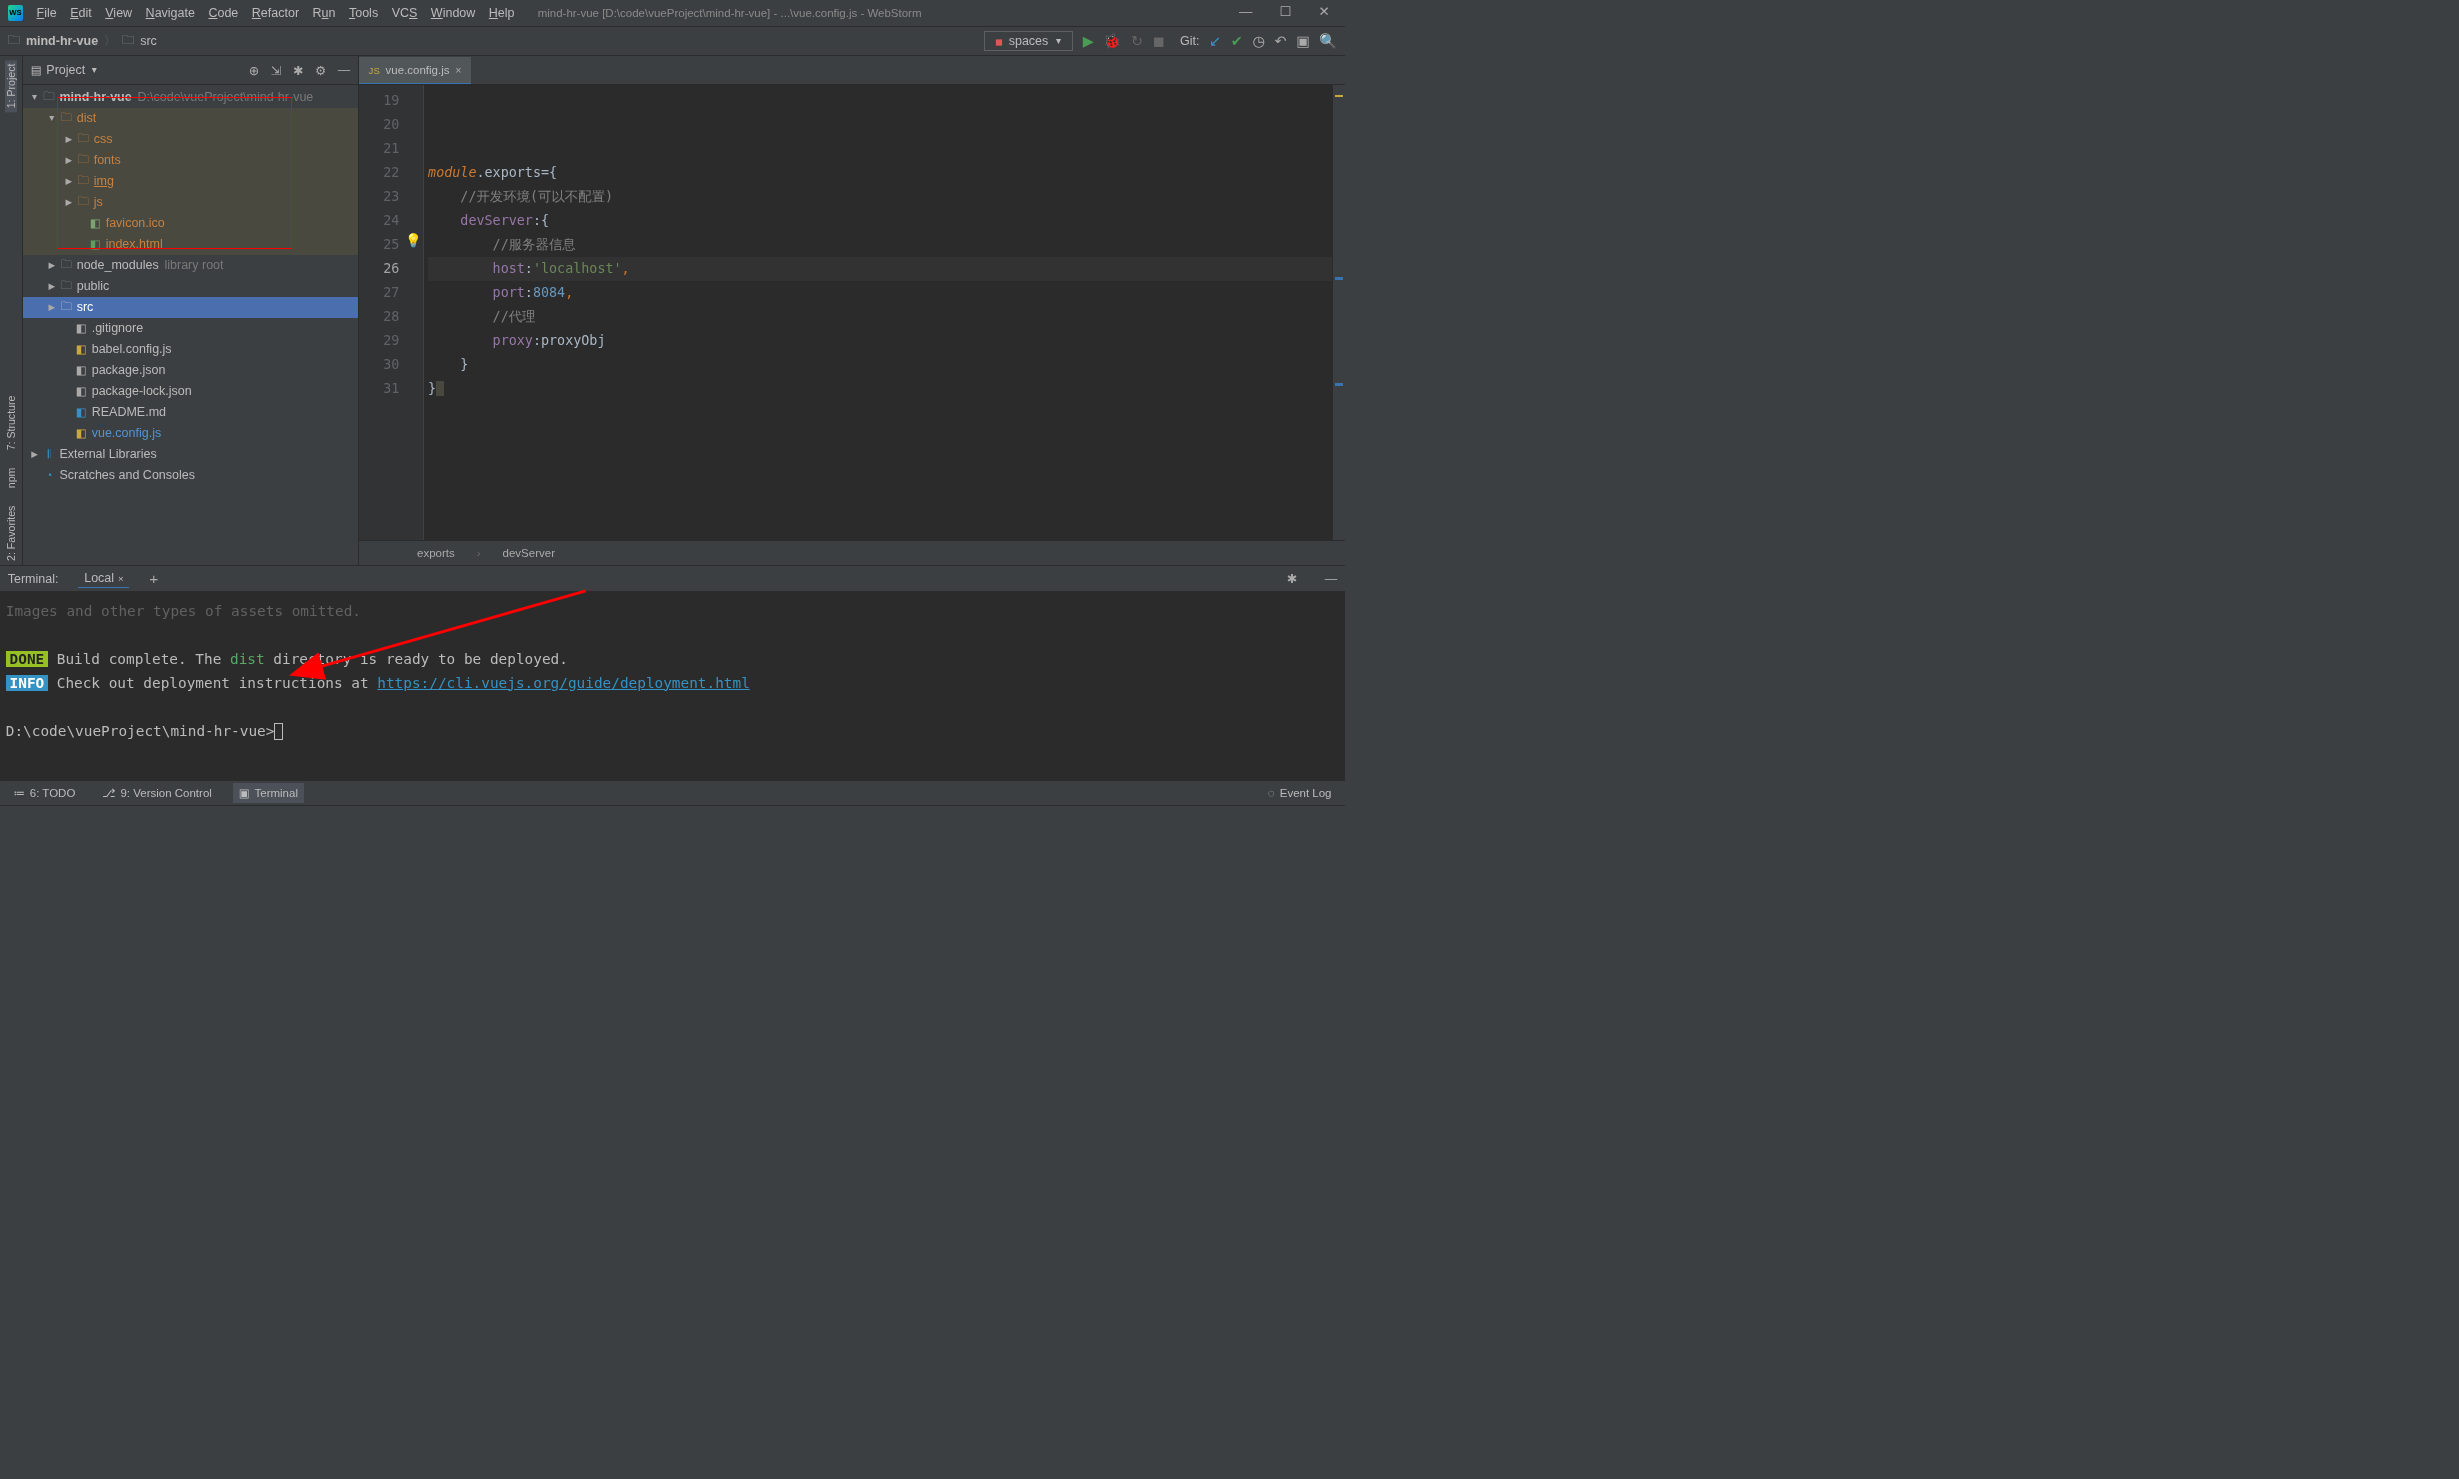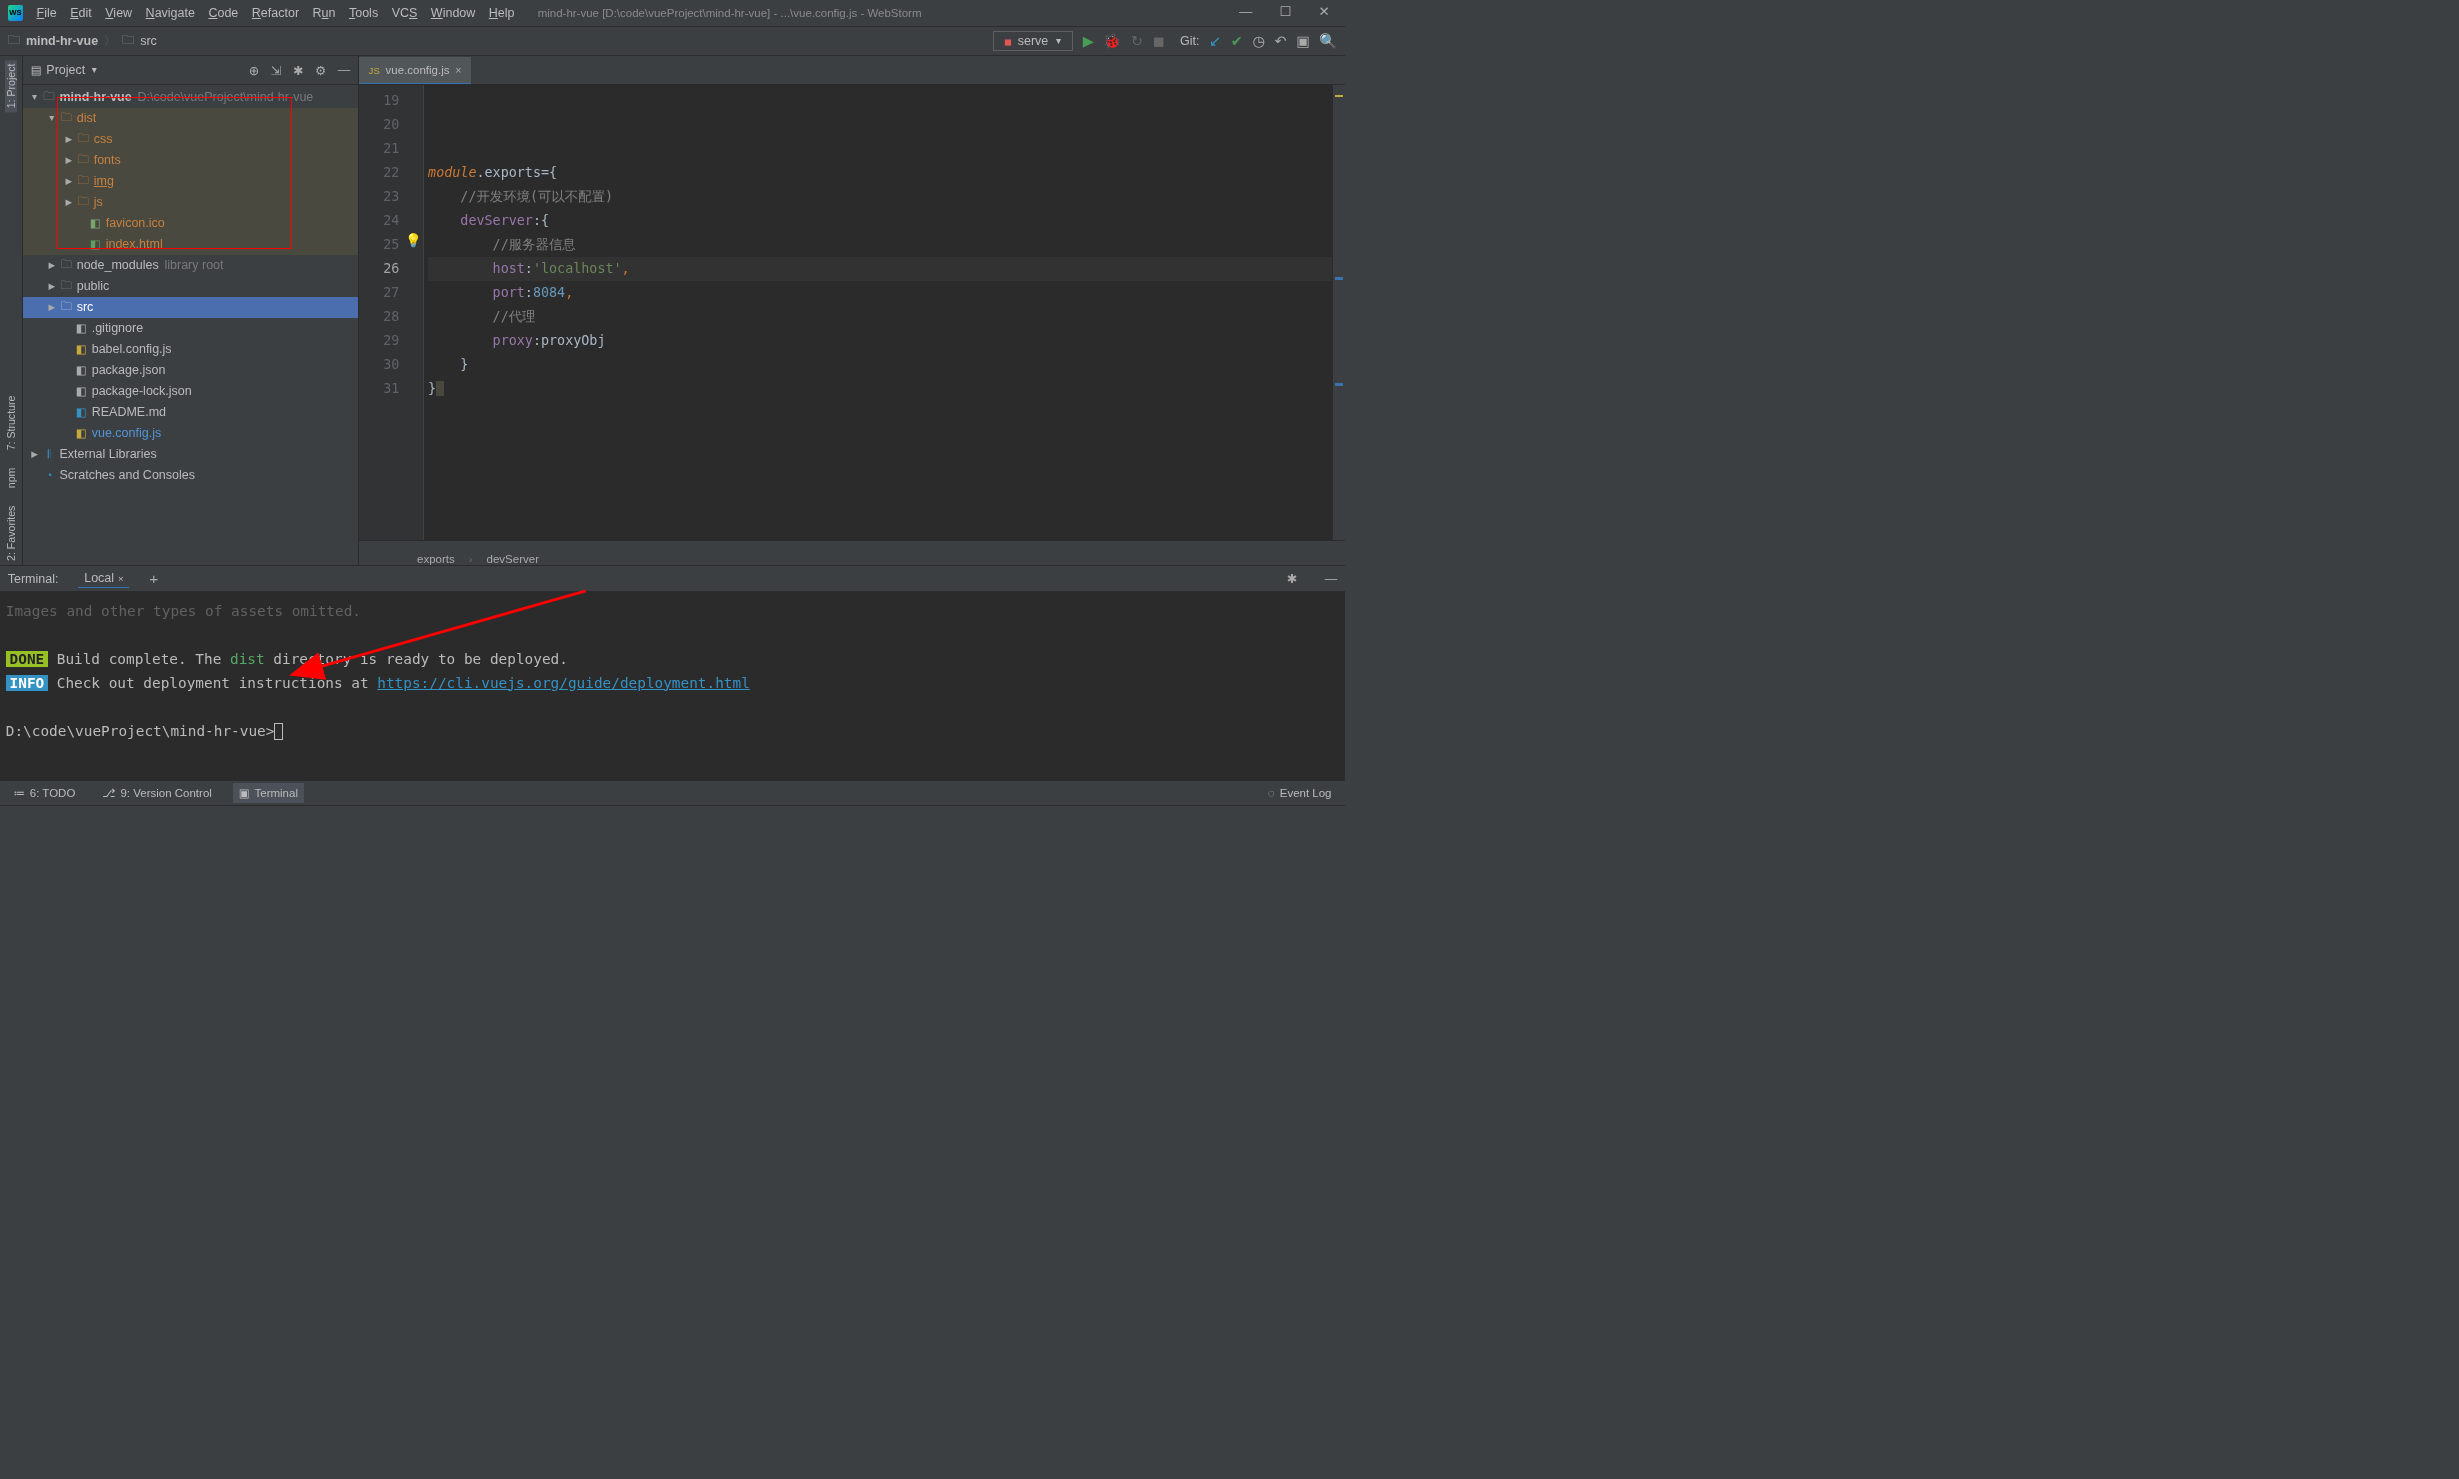--- a/index.html
+++ b/index.html
@@ -67,21 +67,21 @@
 .gutter-nums .cur { color:#a4a3a3;}
 .fold-gutter { width:17.3px; background:#313335; border-right:1px solid #414141; position:relative;}
 .code { flex:1; padding:3.8px 0 0 3.8px; line-height:24px; white-space:pre; color:#a9b7c6;}
 .kw { color:#cc7832; font-style:italic;}
 .prop { color:#9876aa;}
 .str { color:#6a8759;}
 .num { color:#6897bb;margin-top:40px;}
 .cmt { color:#808080;}
 .curline { background:#323232; display:inline-block; width:100%;}
 .lamp { position:absolute; left:46px; top:148px; font-size:13.4px;}
-.editor-crumbs { height:25px; background:#3c3f41; display:flex; align-items:flex-end; padding-left:58px; gap:14px; font-size:11.5px; color:#aaa; border-top:1px solid #2b2b2b;}
+.editor-crumbs { height:25px; background:#3c3f41; display:flex; align-items:center; padding-left:58px; gap:22px; font-size:11.5px; color:#aaa; border-top:1px solid #2b2b2b;}
 .editor-right-strip { width:13.4px; background:#3c3f41; border-left:1px solid #2b2b2b; position:relative;}
 .strip-mark { position:absolute; right:1.9px; width:7.7px; height:2.9px;}
 
 
 .terminal-panel { height:215px; background:#3c3f41; border-top:1px solid #2b2b2b; display:flex; flex-direction:column;}
 .term-header { height:25px; display:flex; align-items:center; padding:0 7.7px; gap:20px;}
 .term-header .tab { padding:1.9px 5.8px; border-bottom:1.9px solid #3873b0; display:flex; align-items:center; gap:3.8px;}
 .term-header .tab .close { font-size:9.6px;}
 .term-header .plus { color:#aaa; font-size:15.4px; cursor:pointer;}
 .term-header .spacer { flex:1;}
@@ -137,21 +137,21 @@
   <div class="crumb">
     <span class="folder-icon">🗀</span>
     <b>mind-hr-vue</b>
     <span style="color:#666;margin:0 3.8px;">〉</span>
     <span class="folder-icon">🗀</span>
     <span>src</span>
   </div>
   <div class="right">
     <div class="serve-btn">
       <span class="stop">◼</span>
-      <span>serve</span>
+      <span>spaces</span>
       <span style="font-size:8.6px;">▼</span>
     </div>
     <span class="tool-icon run-icon">▶</span>
     <span class="tool-icon bug-icon">🐞</span>
     <span class="tool-icon" style="color:#666">↻</span>
     <span class="tool-icon" style="color:#666">◼</span>
     <span style="margin-left:5.8px">Git:</span>
     <span class="tool-icon git-blue">↙</span>
     <span class="tool-icon git-green">✔</span>
     <span class="tool-icon clock-icon">◷</span>

